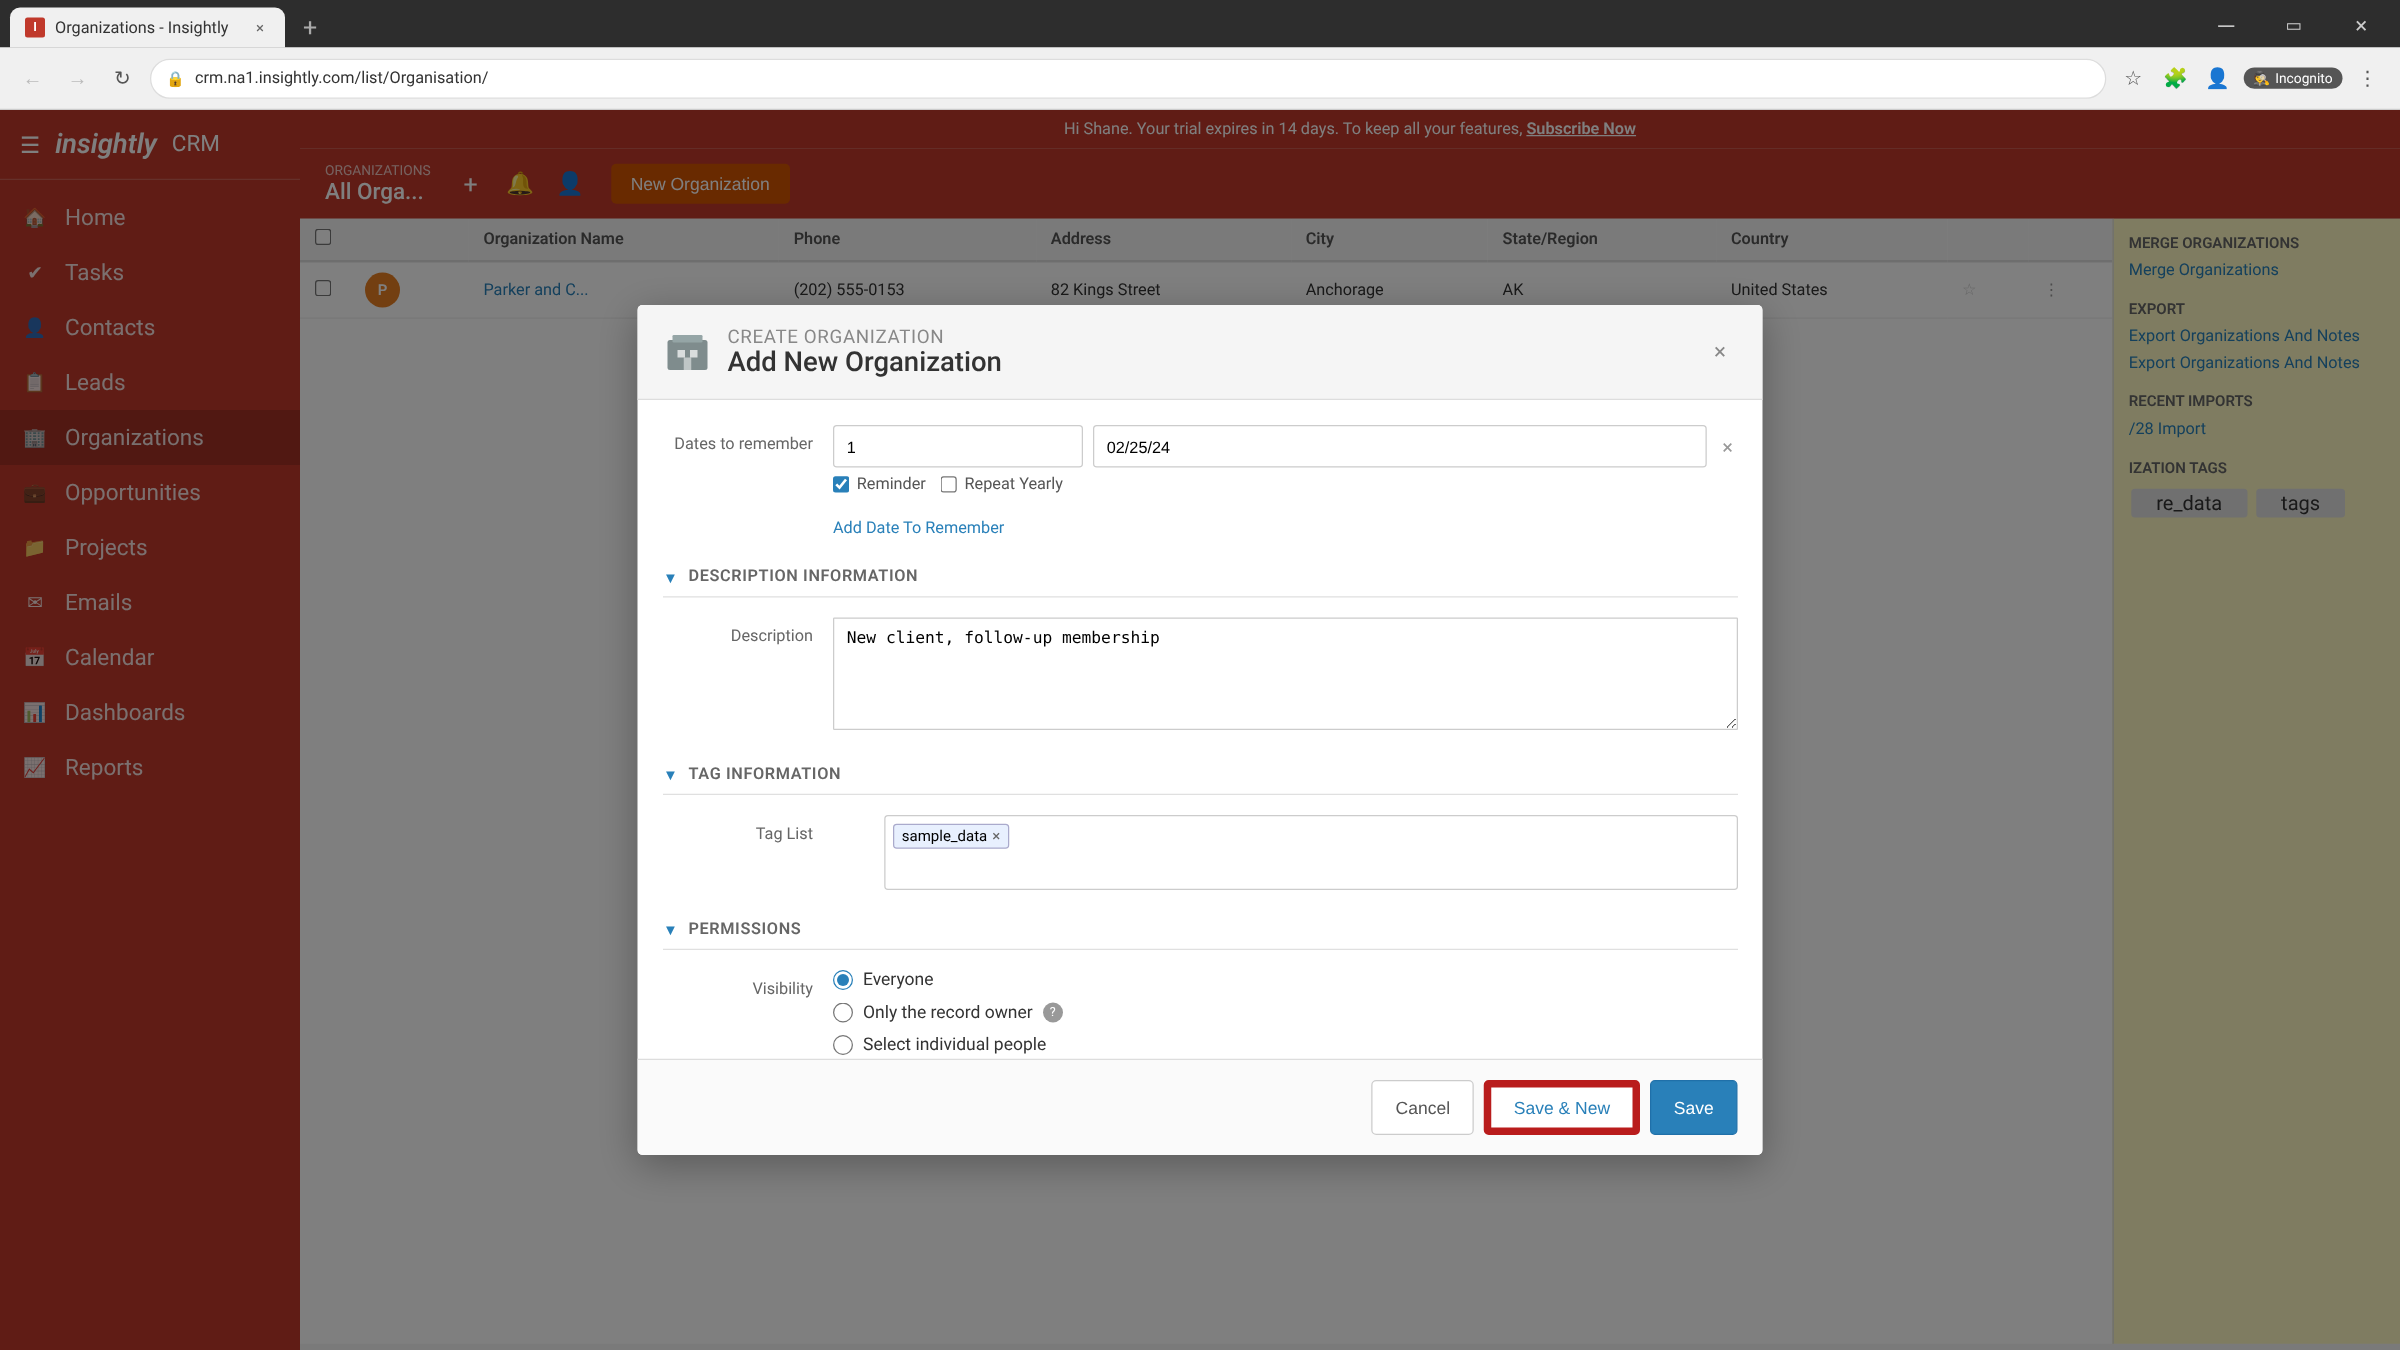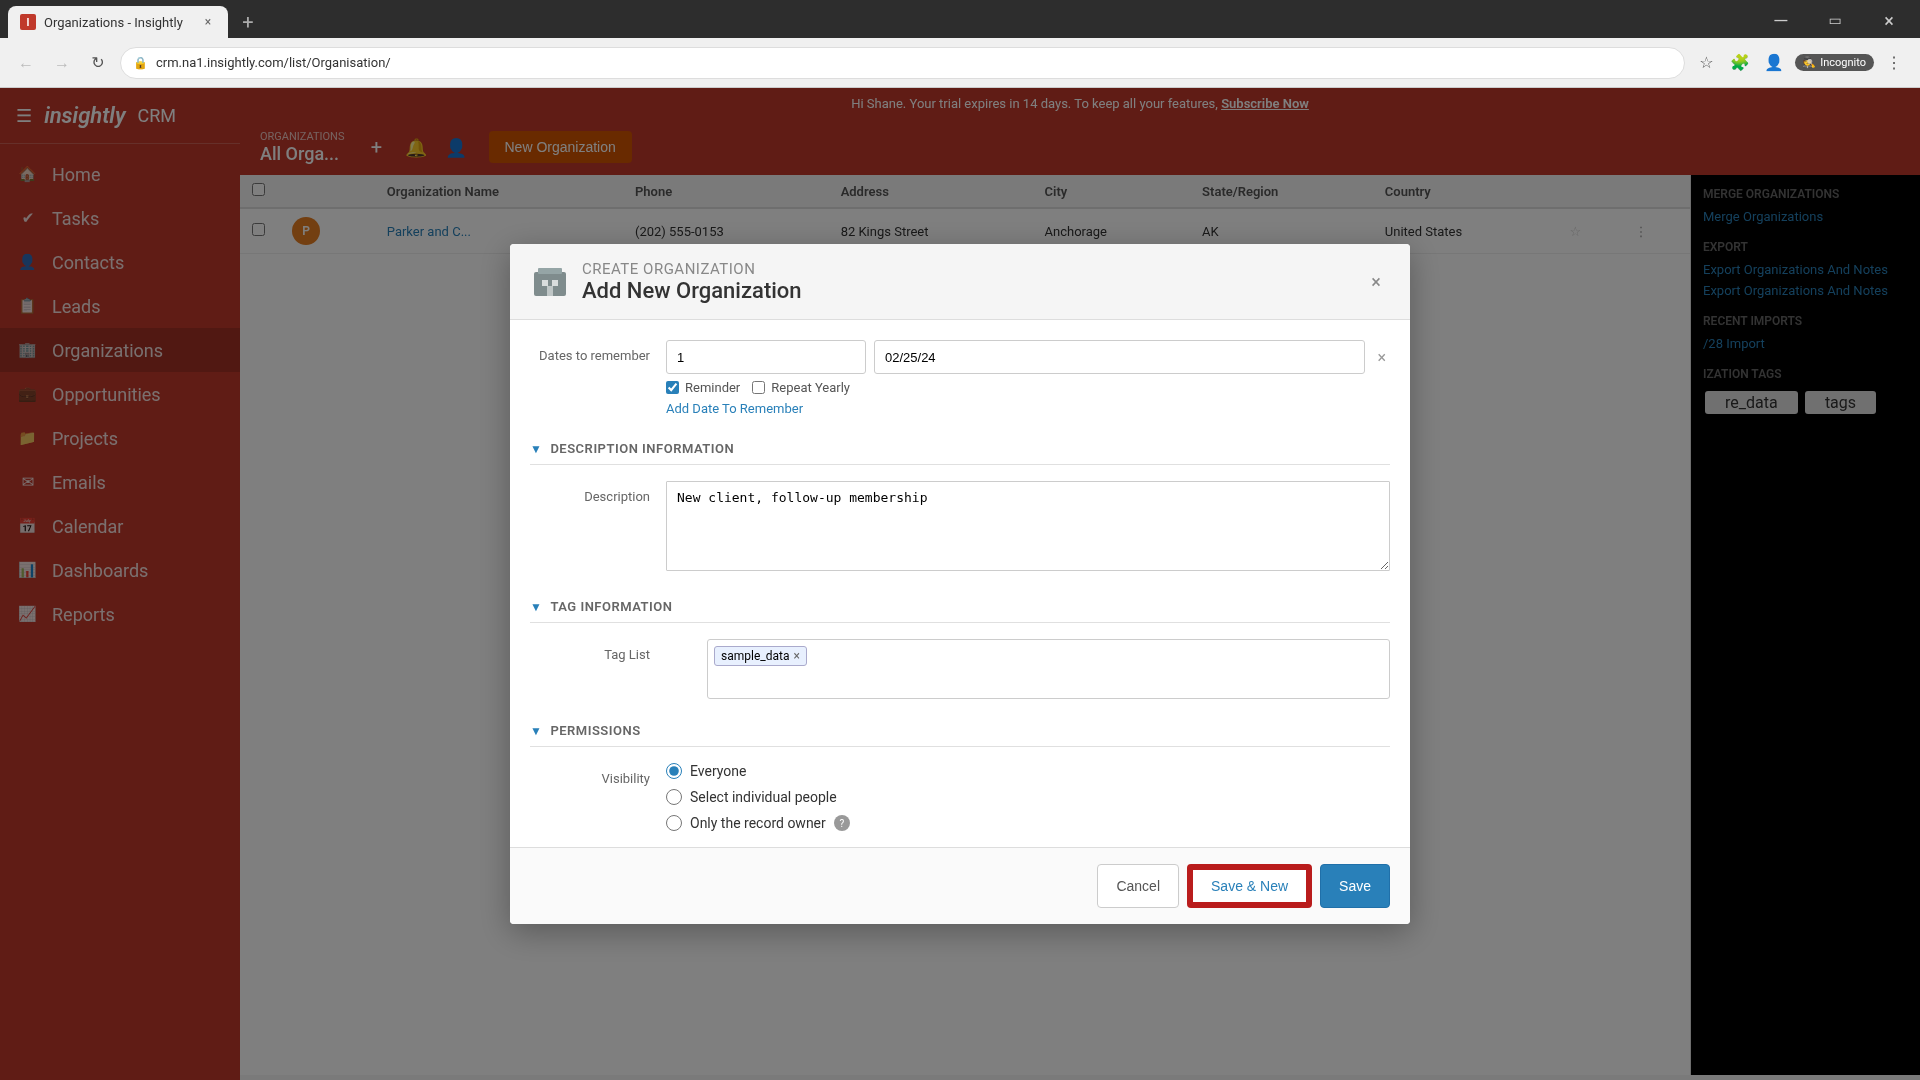--- a/index.html
+++ b/index.html
@@ -44,21 +44,21 @@
     
     .page-header { background: #c0392b; height: 56px; display: flex; align-items: center; padding: 0 20px; gap: 16px; }
     .page-title { color: white; font-size: 18px; font-weight: 500; }
     .header-actions { display: flex; align-items: center; gap: 8px; }
     .btn-new-org { background: #d35400; color: white; border: none; padding: 8px 16px; border-radius: 4px; font-size: 14px; font-weight: 500; cursor: pointer; white-space: nowrap; }
     
     
     .table-area { flex: 1; background: white; overflow: hidden; }
 
     
-    .right-sidebar { width: 230px; background: #000000; border-left: 1px solid #ddd; padding: 12px; font-size: 13px; overflow-y: auto; }
+    .right-sidebar { width: 230px; background: #fef9c3; border-left: 1px solid #ddd; padding: 12px; font-size: 13px; overflow-y: auto; }
     .right-sidebar-section { margin-bottom: 16px; }
     .right-sidebar-title { font-size: 12px; color: #666; font-weight: 600; text-transform: uppercase; margin-bottom: 8px; }
     .right-sidebar-link { color: #2980b9; display: block; margin-bottom: 6px; cursor: pointer; font-size: 13px; text-decoration: none; }
     .tag-badge { background: #e0e0e0; color: #333; padding: 2px 20px; border-radius: 3px; font-size: 16px; display: inline-block; margin: 2px; }
 
     
     .data-table { width: 100%; border-collapse: collapse; font-size: 13px; }
     .data-table th { background: #f5f5f5; padding: 8px 12px; text-align: left; border-bottom: 2px solid #ddd; color: #555; font-weight: 600; white-space: nowrap; }
     .data-table td { padding: 8px 12px; border-bottom: 1px solid #eee; color: #333; }
     .checkbox-col { width: 40px; }
@@ -83,21 +83,21 @@
     .form-row { display: flex; align-items: flex-start; gap: 16px; margin-bottom: 12px; }
     .form-label { width: 120px; text-align: right; padding-top: 8px; font-size: 13px; color: #666; flex-shrink: 0; }
     .form-control { flex: 1; }
     .form-textarea { width: 100%; height: 90px; border: 1px solid #ccc; border-radius: 1px; padding: 8px 10px; font-size: 13px; outline: none; resize: vertical; }
     .dates-row { display: flex; align-items: center; gap: 8px; }
     .date-input-1 { width: 200px; height: 34px; border: 1px solid #ccc; border-radius: 3px; padding: 0 10px; font-size: 13px; }
     .date-input-2 { flex: 1; height: 34px; border: 1px solid #ccc; border-radius: 3px; padding: 0 10px; font-size: 13px; }
     .date-remove { color: #999; cursor: pointer; font-size: 16px; padding: 4px; }
     .reminder-row { display: flex; align-items: center; gap: 12px; margin-top: 6px; font-size: 13px; color: #555; }
     .checkbox-label { display: flex; align-items: center; gap: 6px; cursor: pointer; }
-    .add-date-link { color: #2980b9; font-size: 13px; cursor: pointer; text-decoration: none; display: inline-block; margin-top: 6px; }
+    .add-date-link { color: #2980b9; font-size: 13px; cursor: pointer; text-decoration: none; display: inline-block; margin-top: 20px; }
 
     
     .tag-input-container { border: 1px solid #ccc; border-radius: 3px; min-height: 60px; padding: 6px; display: flex; flex-wrap: wrap; gap: 4px; align-content: flex-start; margin-left: 41px; }
     .tag-item { background: #e8f0fe; border: 1px solid #aac; border-radius: 3px; padding: 2px 6px; font-size: 12px; display: flex; align-items: center; gap: 4px; }
     .tag-remove { cursor: pointer; color: #666; font-size: 12px; }
 
     
     .radio-group { display: flex; flex-direction: column; gap: 10px; }
     .radio-label { display: flex; align-items: center; gap: 8px; font-size: 14px; color: #333; cursor: pointer; }
     .radio-label input[type=radio] { accent-color: #2980b9; width: 16px; height: 16px; }
@@ -379,26 +379,26 @@
         <div class="form-row">
           <div class="form-label">Visibility</div>
           <div class="form-control">
             <div class="radio-group">
               <label class="radio-label">
                 <input type="radio" name="visibility" checked="" style="">
                 <span>Everyone</span>
               </label>
               <label class="radio-label">
                 <input type="radio" name="visibility" style="">
-                <span>Select individual people</span>
+                <span>Only the record owner</span>
+                <span class="help-icon">?</span>
               </label>
               <label class="radio-label">
                 <input type="radio" name="visibility" style="">
-                <span>Only the record owner</span>
-                <span class="help-icon">?</span>
+                <span>Select individual people</span>
               </label>
             </div>
           </div>
         </div>
       </div>
 
     </div>
 
     <div class="modal-footer">
       <button class="btn btn-cancel">Cancel</button>

